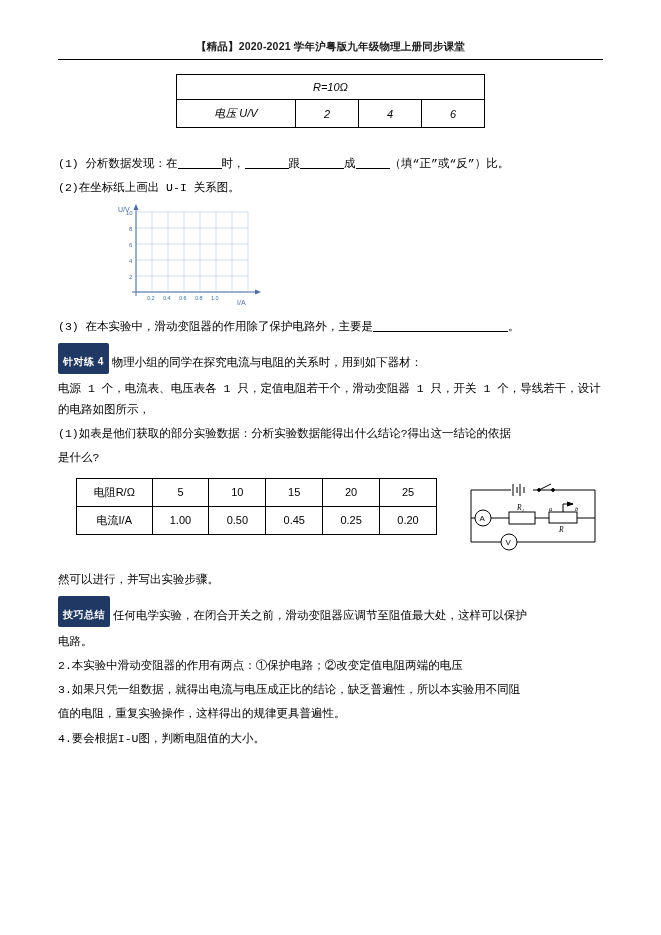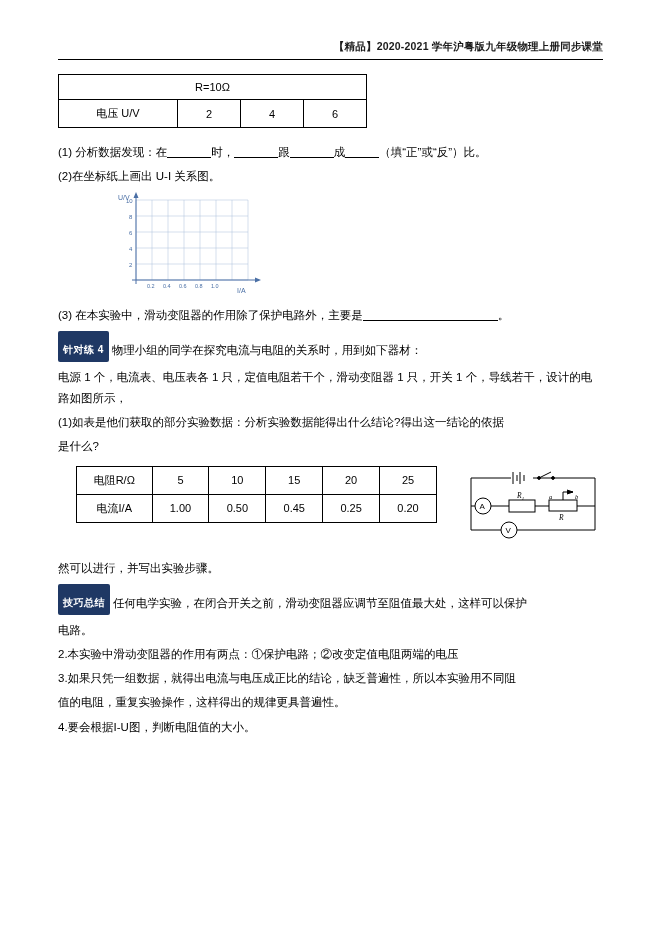--- a/index.html
+++ b/index.html
@@ -17,54 +17,57 @@
   }
   .page {
     position: absolute;
     left: 0; top: 0;
     width: 661px;
     height: 935px;
     box-sizing: border-box;
     padding: 40px 58px 20px 58px;
   }
   .header {
-    text-align: right;
+    text-align: center;
     font-size: 10.5px;
     font-weight: bold;
     color: #1a1a1a;
     letter-spacing: 0.2px;
     padding-bottom: 5px;
     border-bottom: 1.2px solid #000;
     margin-bottom: 14px;
   }
 
   
   .tbl1-wrap {
     display: flex;
+    justify-content: center;
     margin-top: 6px;
-    margin-bottom: 14px;
+    margin-bottom: 26px;
+    font-style: italic;
   }
   table.tbl1 {
     border-collapse: collapse;
     font-size: 11px;
   }
   table.tbl1 td {
     border: 1px solid #000;
     text-align: center;
     padding: 6px 0;
   }
   table.tbl1 td.label { width: 118px; }
   table.tbl1 td.val { width: 62px; }
   table.tbl1 td.span { }
 
   .para {
     font-size: 11.5px;
     line-height: 1.75;
     margin: 4px 0;
     color: #000;
+    font-family: Liberation Mono, monospace;
   }
   .blank {
     display: inline-block;
     border-bottom: 1px solid #000;
     height: 1em;
     vertical-align: -2px;
   }
   .b-sm { width: 34px; }
   .b-md { width: 44px; }
   .b-lg { width: 135px; }

